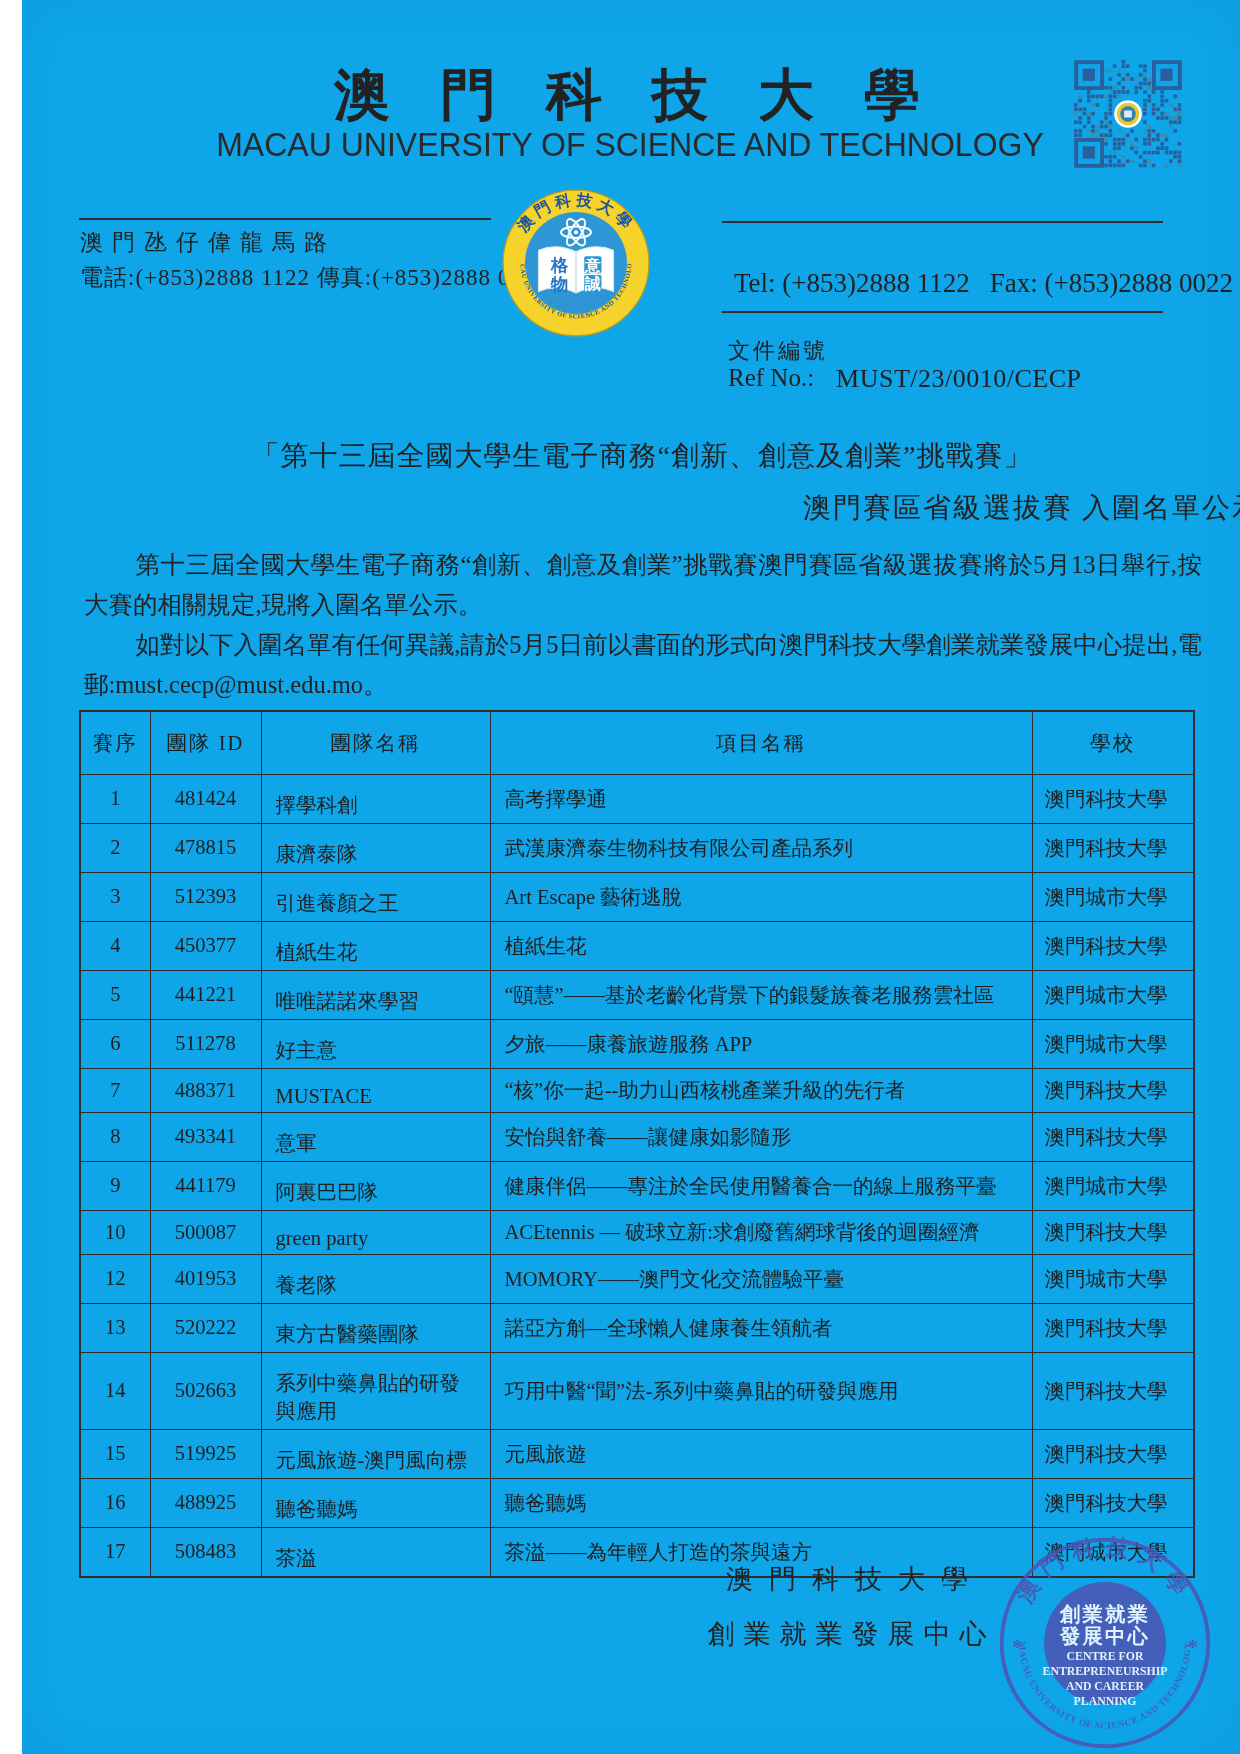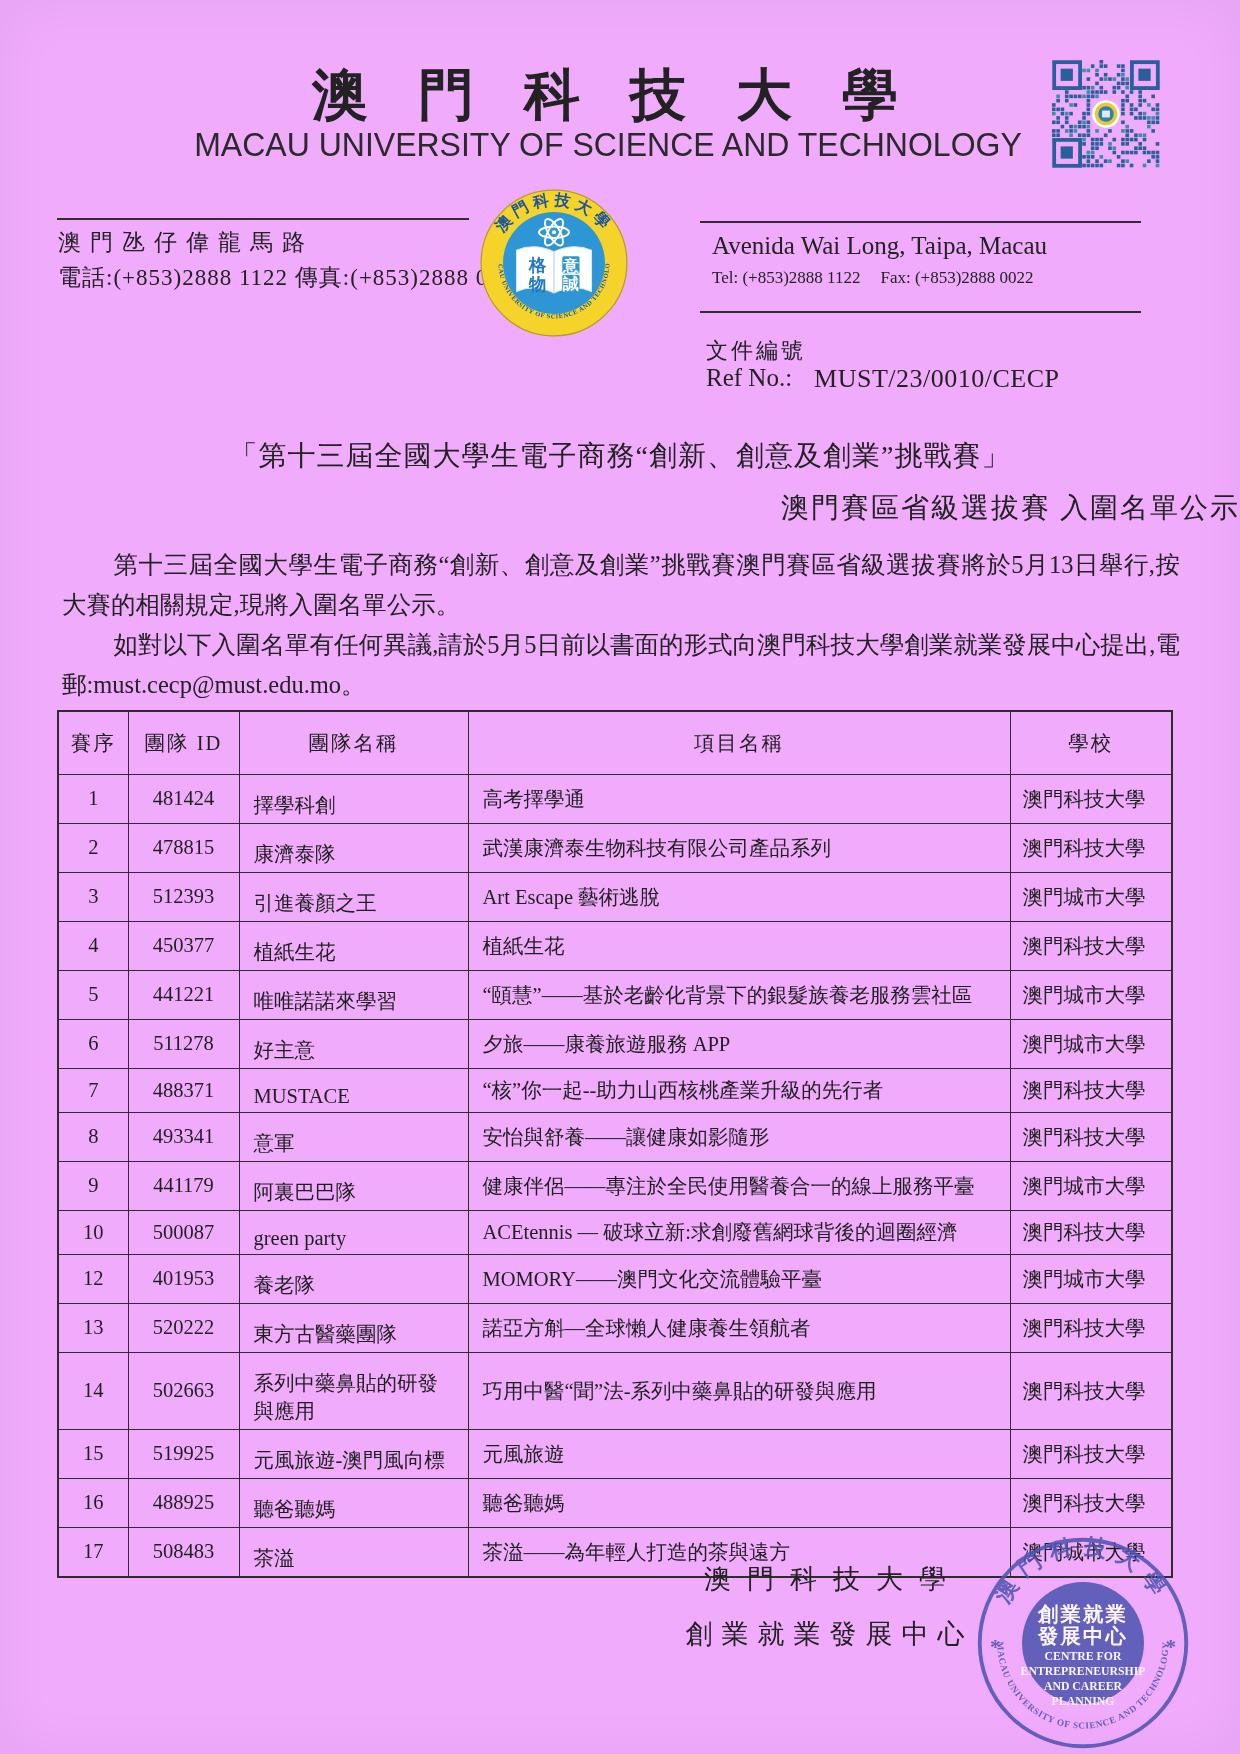--- a/index.html
+++ b/index.html
@@ -1,22 +1,22 @@
 <!DOCTYPE html>
 <html><head>
 <meta charset="utf-8">
 <style>
   * { margin:0; padding:0; box-sizing:border-box; }
   html,body { width:1240px; height:1754px; }
   body{
     font-family:"Liberation Serif","DejaVu Serif",serif;
     background:#ffffff; color:#1c1c1c; position:relative; overflow:hidden;
   }
-  .page{ position:absolute; inset:0; background:#f0abfc;
-         box-shadow: inset 0 0 60px rgba(0,0,0,0.045); }
+  .page{ position:absolute; inset:0; background:#0ea5e9;
+         box-shadow: inset 0 0 60px rgba(0,0,0,0.045); margin-left: 22px; }
 
   
   .uni-zh{
     position:absolute; left:0; top:58; width:1210px; top:58px;
     text-align:center; font-size:56px; font-weight:600;
     letter-spacing:50px; text-indent:50px; color:#222;
   }
   .uni-en{
     position:absolute; left:0; top:126px; width:1216px; text-align:center;
     font-family:"Liberation Sans","DejaVu Sans",sans-serif;
@@ -27,21 +27,21 @@
 
   
   .rule{ position:absolute; height:2px; background:#2e2e2e; }
   #rule-left{ left:57px; top:218px; width:412px; }
   #rule-right-top{ left:700px; top:221px; width:441px; }
   #rule-right-bottom{ left:700px; top:311px; width:441px; }
 
   .addr-zh{ position:absolute; left:58px; top:227px; font-size:23px; letter-spacing:9px; color:#222; }
   .phone-zh{ position:absolute; left:58px; top:262px; font-size:23px; letter-spacing:1px; color:#222; }
   .addr-en{ position:absolute; left:712px; top:232px; font-size:25px; color:#222; }
-  .phone-en{ position:absolute; left:712px; top:268px; font-size:17px; color:#222; display:flex; gap:20px; }
+  .phone-en{ position:absolute; left:712px; top:268px; font-size:27px; color:#222; display:flex; gap:20px; }
 
   .logo{ position:absolute; left:479px; top:183px; width:150px; height:160px; }
 
   .ref-label{ position:absolute; left:706px; top:336px; font-size:22px; letter-spacing:3px; color:#222; }
   .ref-line{ position:absolute; left:706px; top:364px; font-size:25px; color:#222; display:flex; gap:22px; }
   .ref-line .val{ font-size:26px; letter-spacing:.5px; }
 
   
   .t1{ position:absolute; left:0; top:437px; width:1240px; text-align:center;
        font-size:28px; color:#222; letter-spacing:1px; }
@@ -295,21 +295,20 @@
       <circle cx="52.5" cy="52.5" r="7.5600000000000005" fill="#2f7fb5"></circle>
       <rect x="48.72" y="49.14" width="7.5600000000000005" height="6.720000000000001" fill="#ffffff" opacity="0.85"></rect>
     </svg>
 
   <div class="rule" id="rule-left"></div>
   <div class="rule" id="rule-right-top"></div>
   <div class="rule" id="rule-right-bottom"></div>
 
   <div class="addr-zh">澳門氹仔偉龍馬路</div>
   <div class="phone-zh">電話:(+853)2888 1122 傳真:(+853)2888 0022</div>
-  <div class="addr-en">Avenida Wai Long, Taipa, Macau</div>
   <div class="phone-en">
     <span>Tel: (+853)2888 1122</span>
     <span>Fax: (+853)2888 0022</span>
   </div>
 
   <svg class="logo" viewBox="0 0 100 100">
     <circle cx="50" cy="50" r="48.6" fill="#f5d32b" stroke="#b99d1e" stroke-width="0.8"></circle>
     <circle cx="50" cy="50" r="34" fill="#2f96d5"></circle>
     <defs>
       <path id="logo-arc-top" d="M 9.5,52 A 40.5,40.5 0 1 1 90.5,52" fill="none"></path>

